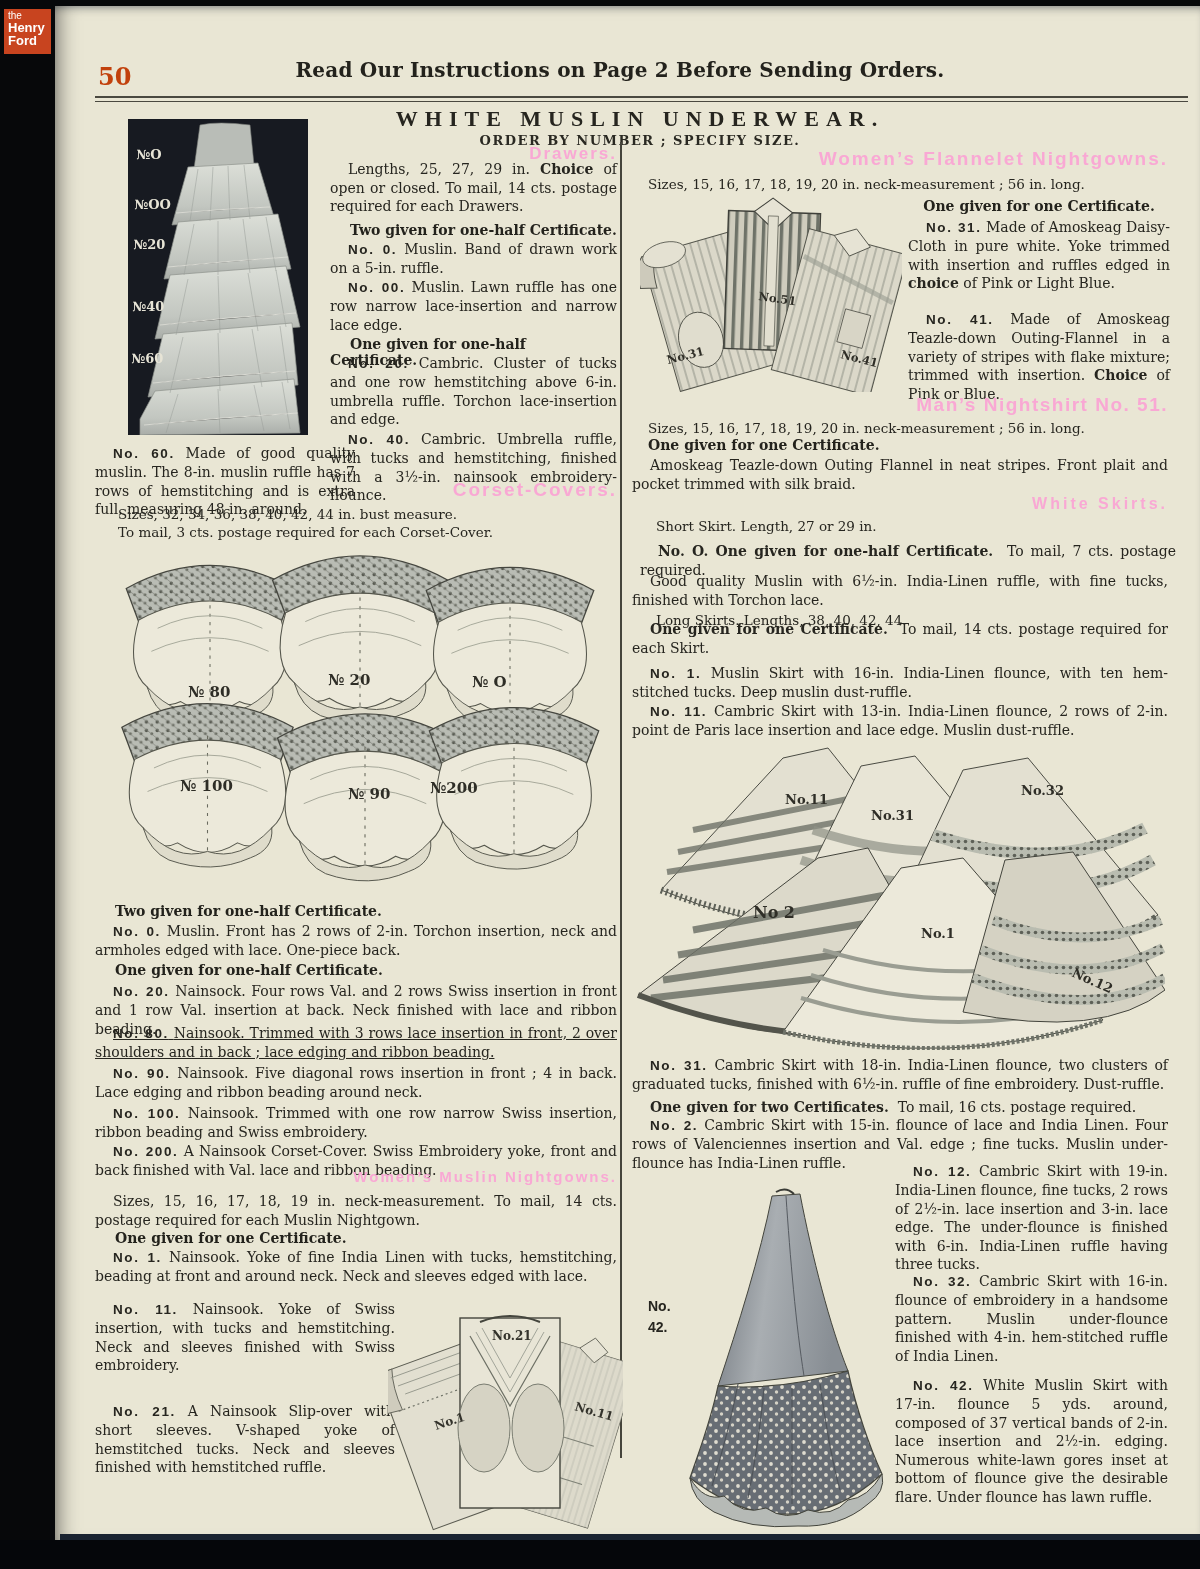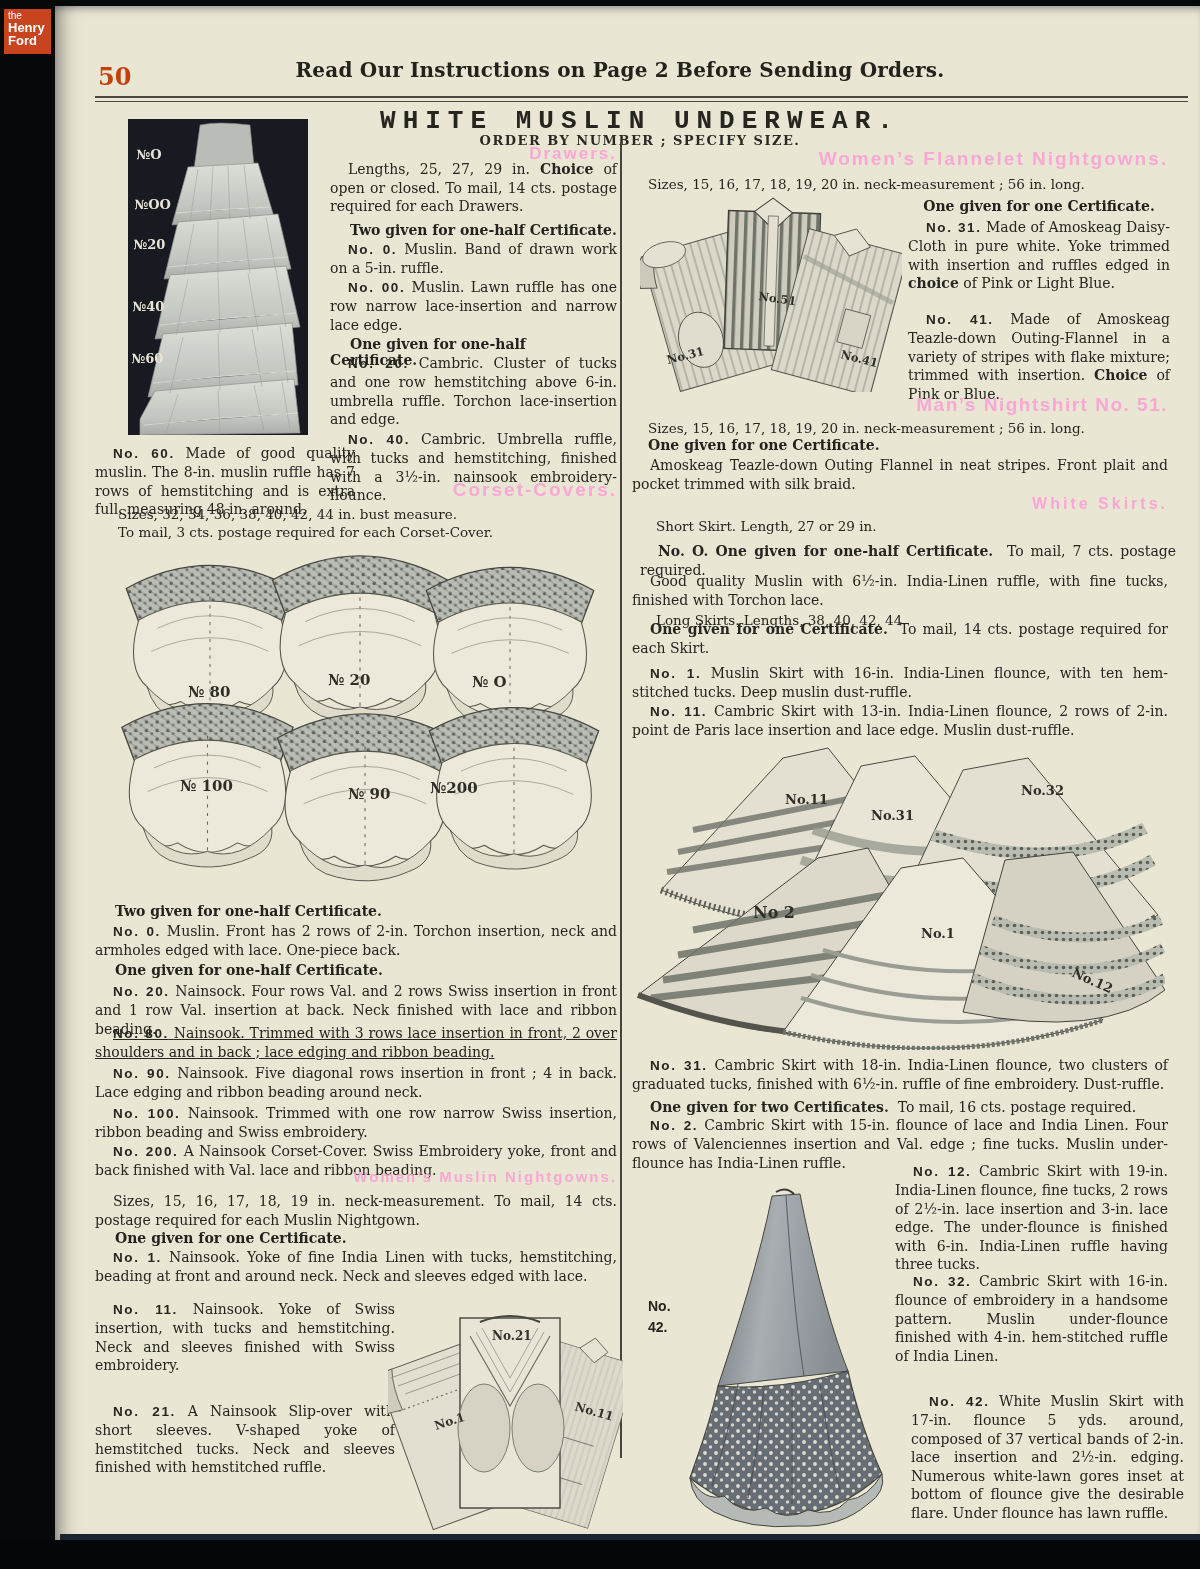--- a/index.html
+++ b/index.html
@@ -10,21 +10,21 @@
   .band-bottom{position:absolute;left:0;top:1540px;width:1200px;height:29px;background:#05060a;}
   .band-bottom-edge{position:absolute;left:60px;top:1534px;width:1140px;height:6px;background:#1a2330;}
   .logo{position:absolute;left:4px;top:9px;width:47px;height:45px;background:#c8441f;color:#fff;
         font-family:"Liberation Sans", sans-serif;padding:2px 0 0 4px;box-sizing:border-box;line-height:1.02;}
   .logo .the{font-size:10px;display:block;}
   .logo .big{font-size:13px;font-weight:bold;display:block;letter-spacing:0;}
   .abs{position:absolute;}
   .pgnum{font-size:24px;font-weight:bold;color:#c2410c;}
   .hdr{font-size:20px;font-weight:bold;text-align:center;color:#23221c;letter-spacing:.2px;}
   .dblrule{border-top:2px solid #4a4940;border-bottom:1px solid #4a4940;height:3px;}
-  .title{font-family:Liberation Mono, monospace;font-size:26px;font-weight:bold;letter-spacing:7px;
+  .title{font-family:Liberation Serif, serif;font-size:22px;font-weight:bold;letter-spacing:7px;
          text-align:center;color:#26251f;}
   .subtitle{font-size:13px;font-weight:bold;letter-spacing:1.5px;text-align:center;color:#2a2922;}
   .h1{font-family:Liberation Sans, sans-serif;font-weight:bold;text-align:right;color:#f9a8d4;}
   .p{font-size:14px;line-height:1.33;text-align:justify;color:#26251f;text-indent:18px;}
   .lead{font-family:"Liberation Sans", sans-serif;font-weight:bold;letter-spacing:1.6px;font-size:13.5px;}
   .cert{font-size:14px;font-weight:bold;color:#23221c;text-indent:20px;}
   .small{font-size:13.5px;color:#26251f;}
   .vdiv{width:2px;background:#45443b;}
   .no42lbl{font-family:"Liberation Sans", sans-serif;font-weight:bold;font-size:14px;color:#26251f;line-height:1.5;}
   svg text{font-family:"DejaVu Serif", serif;}
@@ -308,16 +308,16 @@
   <path d="M106,10 C110,70 116,140 124,190" stroke="#565b61" stroke-width="1" fill="none"></path>
   <path d="M38,200 C30,238 18,268 10,292 Q60,330 106,328 Q156,330 202,288 C190,262 176,222 168,185 Q100,205 38,200 Z" fill="url(#dotp)" stroke="#43443c" stroke-width="1.2"></path>
   <g stroke="#4c5157" stroke-width="1.2" fill="none" opacity="0.9">
     <path d="M58,198 C50,240 40,274 32,300 M84,202 C80,244 74,282 68,312 M112,202 C112,246 112,286 112,318 M140,198 C146,240 152,276 160,304"></path>
   </g>
   <path d="M10,292 Q24,316 44,310 Q62,330 86,322 Q106,336 128,324 Q152,332 168,314 Q188,312 202,288 Q206,306 188,318 Q160,342 118,340 Q70,344 34,326 Q12,314 10,292 Z" fill="#b6bab6" stroke="#43443c" stroke-width="1"></path>
 </svg>
 
 <p class="abs p" style="left:895px;top:1162px;width:273px;margin:0;"><span class="lead">No. 12.</span> <span>Cambric Skirt with 19-in. India-Linen flounce, fine tucks, 2 rows of 2½-in. lace insertion and 3-in. lace edge.  The under-flounce is finished with 6-in. India-Linen ruffle having three tucks.</span></p>
 <p class="abs p" style="left:895px;top:1272px;width:273px;margin:0;"><span class="lead">No. 32.</span> <span>Cambric Skirt with 16-in. flounce of embroidery in a handsome pattern.  Muslin under-flounce finished with 4-in. hem-stitched ruffle of India Linen.</span></p>
-<p class="abs p" style="left:895px;top:1376px;width:273px;margin:16px;"><span class="lead">No. 42.</span> <span>White Muslin Skirt with 17-in. flounce 5 yds. around, composed of 37 vertical bands of 2-in. lace insertion and 2½-in. edging. Numerous white-lawn gores inset at bottom of flounce give the desirable flare.  Under flounce has lawn ruffle.</span></p>
+<p class="abs p" style="left:895px;top:1376px;width:273px;margin:0;"><span class="lead">No. 42.</span> <span>White Muslin Skirt with 17-in. flounce 5 yds. around, composed of 37 vertical bands of 2-in. lace insertion and 2½-in. edging. Numerous white-lawn gores inset at bottom of flounce give the desirable flare.  Under flounce has lawn ruffle.</span></p>
 
 <div class="band-bottom-edge"></div>
 <div class="band-bottom"></div>
 
 </body></html>

